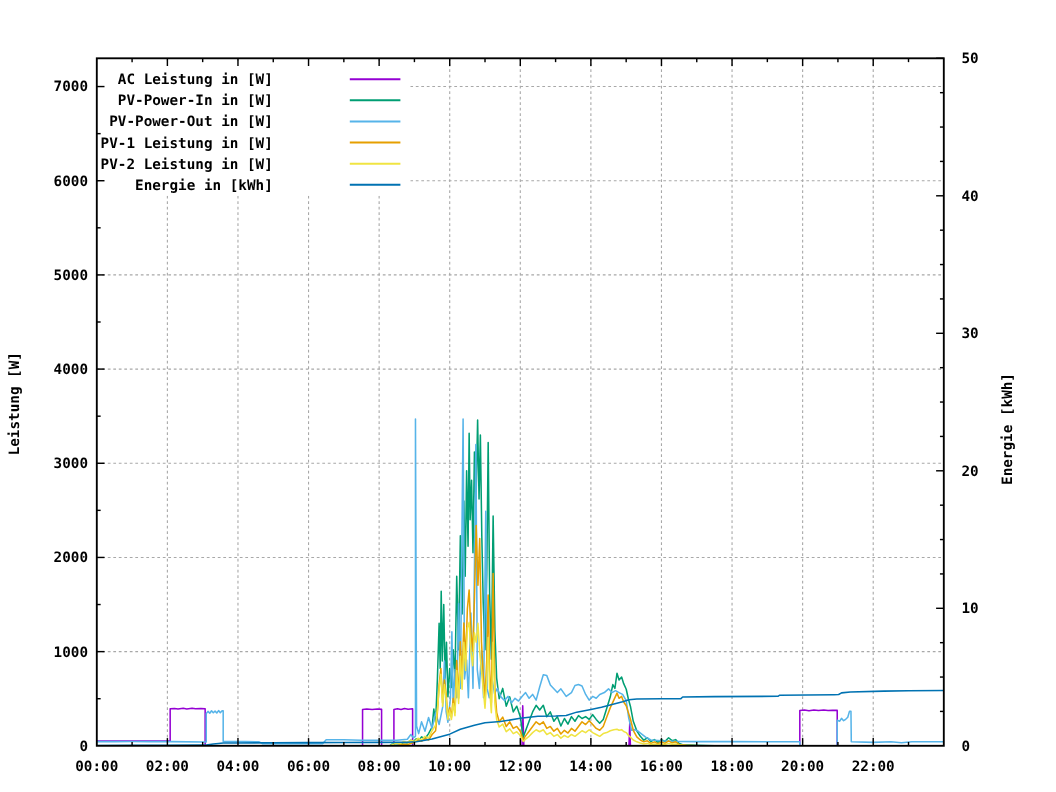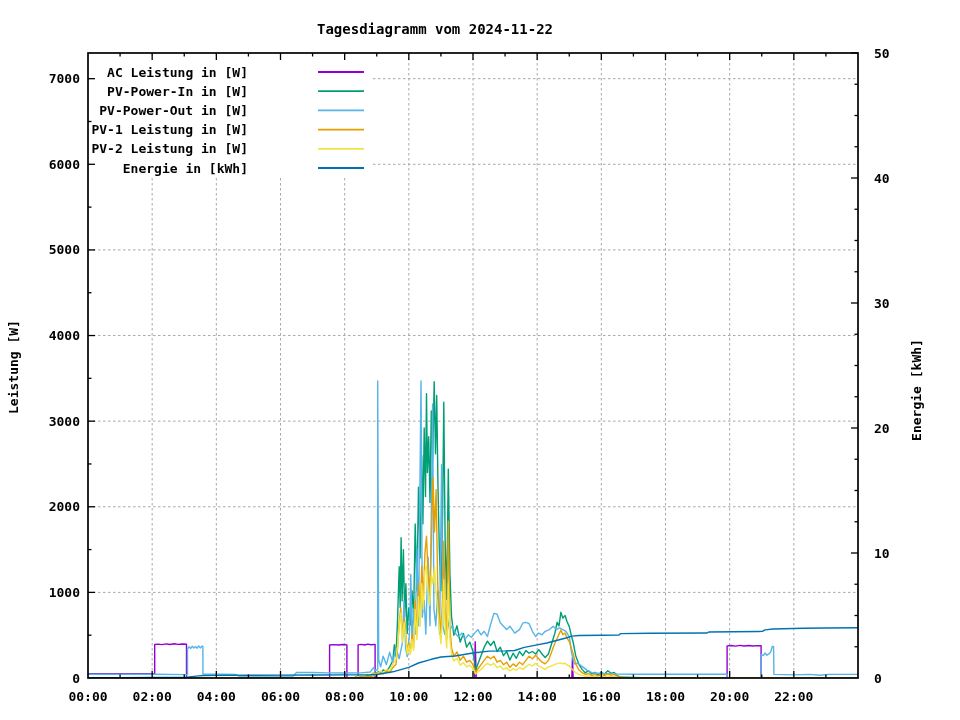--- a/index.html
+++ b/index.html
@@ -11,21 +11,20 @@
         font:bold 13px "DejaVu Sans Mono",monospace;color:#000;}
   .ylab-left{left:-70px;top:358px;transform:rotate(-90deg);}
   .ylab-right{left:833px;top:381px;transform:rotate(-90deg);}
   svg{position:absolute;left:0;top:0;}
   svg text{font:bold 13px "DejaVu Sans Mono",monospace;fill:#000;}
 </style>
 </head>
 <body>
 
 <div class="wrap">
-  <div class="chart-title">Tagesdiagramm vom 2024-11-22</div>
   <div class="ylab ylab-left">Leistung [W]</div>
   <div class="ylab ylab-right">Energie [kWh]</div>
   <svg id="chart-svg" width="960" height="720">
       <defs>
         <clipPath id="plotclip">
           <rect x="88" y="53" width="770" height="625"></rect>
         </clipPath>
       </defs>
       <g stroke="#a8a8a8" stroke-width="1" stroke-dasharray="2.5,2.5">
         <line x1="152.16666666666669" x2="152.16666666666669" y1="53" y2="678"></line>

